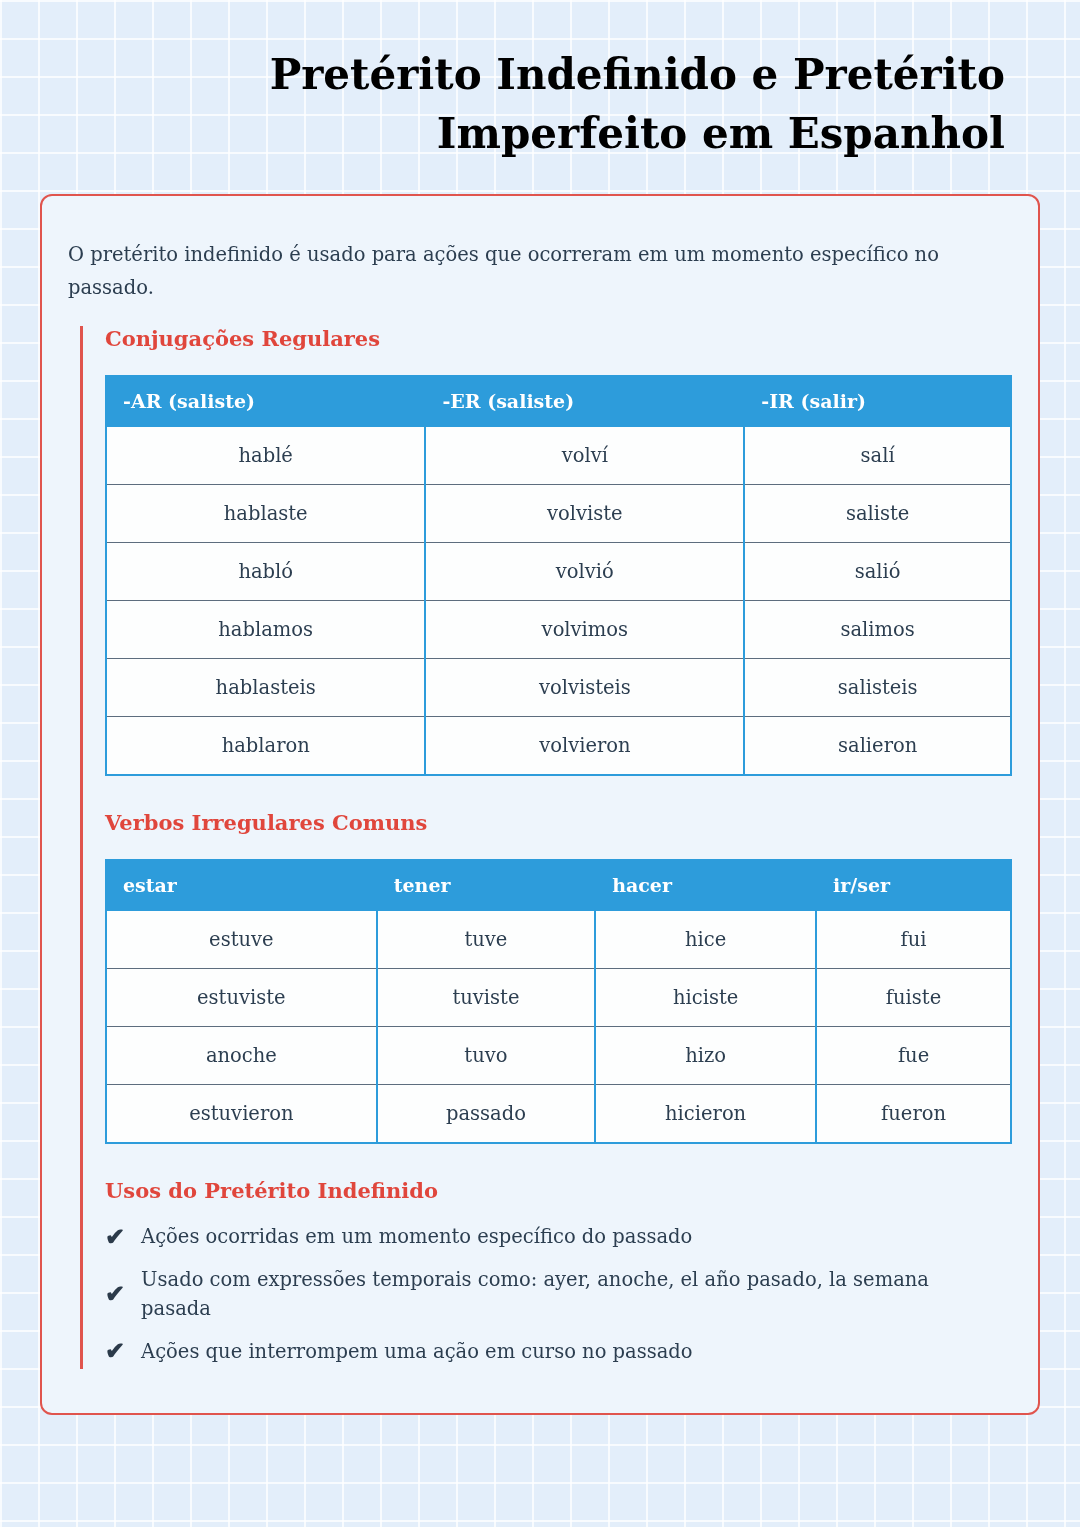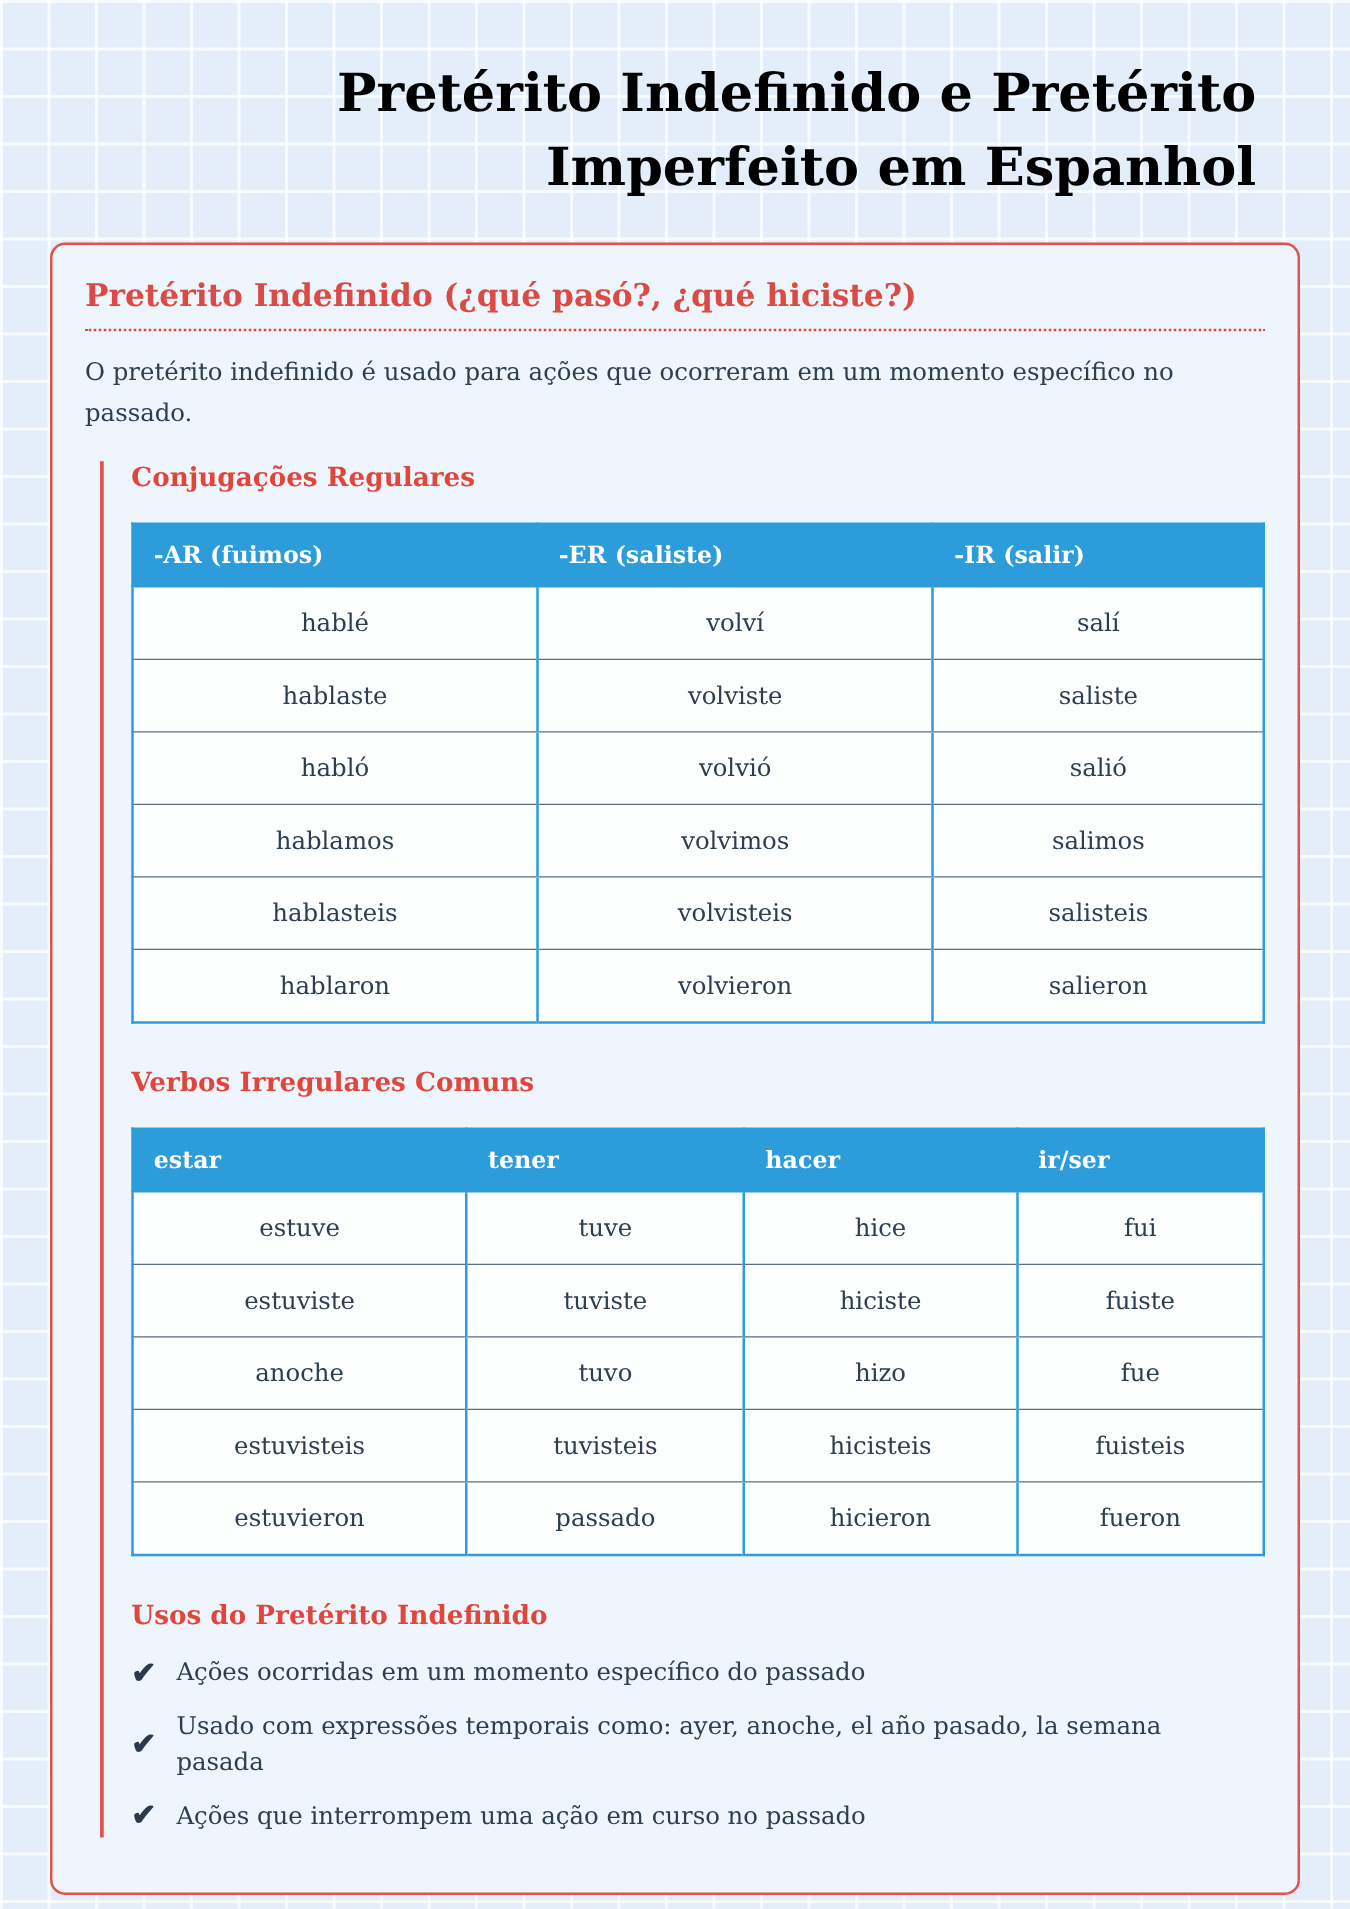--- a/index.html
+++ b/index.html
@@ -104,31 +104,30 @@
     flex: 0 0 auto;
   }
 </style>
 </head>
 <body>
 
 <h1 class="title">Pretérito Indefinido e Pretérito Imperfeito em Espanhol</h1>
 
 <div class="card">
 
-  <h2 class="section-heading">Pretérito Indefinido (¿qué pasó?, ¿qué hiciste?)</h2>
 
   <p class="intro">O pretérito indefinido é usado para ações que ocorreram em um momento específico no passado.</p>
 
   <div class="rail">
 
     <h3 class="sub-heading">Conjugações Regulares</h3>
     <table>
       <thead>
         <tr>
-          <th>-AR (fuimos)</th>
+          <th>-AR (saliste)</th>
           <th>-ER (saliste)</th>
           <th>-IR (salir)</th>
         </tr>
       </thead>
       <tbody>
         <tr>
           <td>hablé</td>
           <td>volví</td>
           <td>salí</td>
         </tr>
@@ -181,26 +180,20 @@
           <td>estuviste</td>
           <td>tuviste</td>
           <td>hiciste</td>
           <td>fuiste</td>
         </tr>
         <tr>
           <td>anoche</td>
           <td>tuvo</td>
           <td>hizo</td>
           <td>fue</td>
-        </tr>
-        <tr>
-          <td>estuvisteis</td>
-          <td>tuvisteis</td>
-          <td>hicisteis</td>
-          <td>fuisteis</td>
         </tr>
         <tr>
           <td>estuvieron</td>
           <td>passado</td>
           <td>hicieron</td>
           <td>fueron</td>
         </tr>
       </tbody>
     </table>
 

